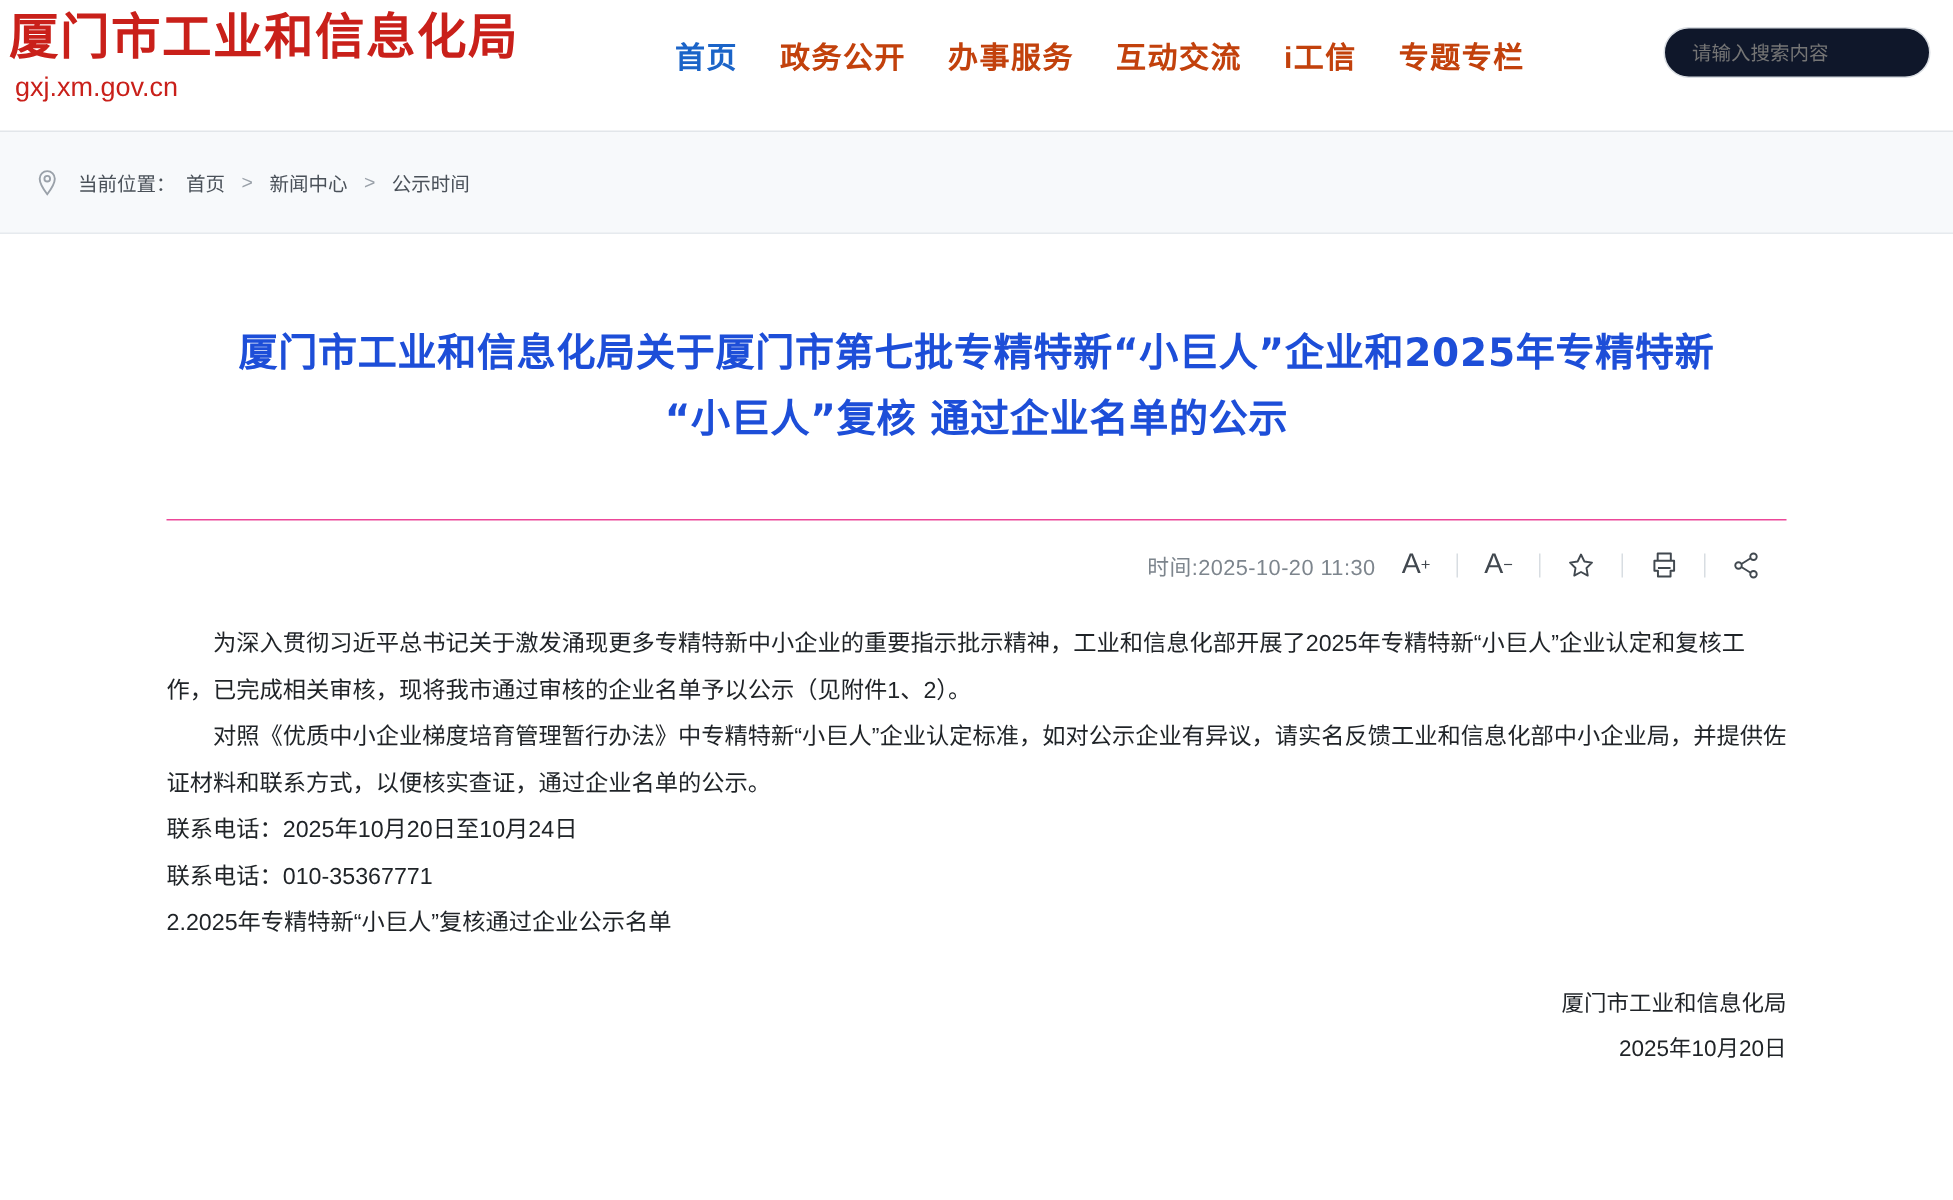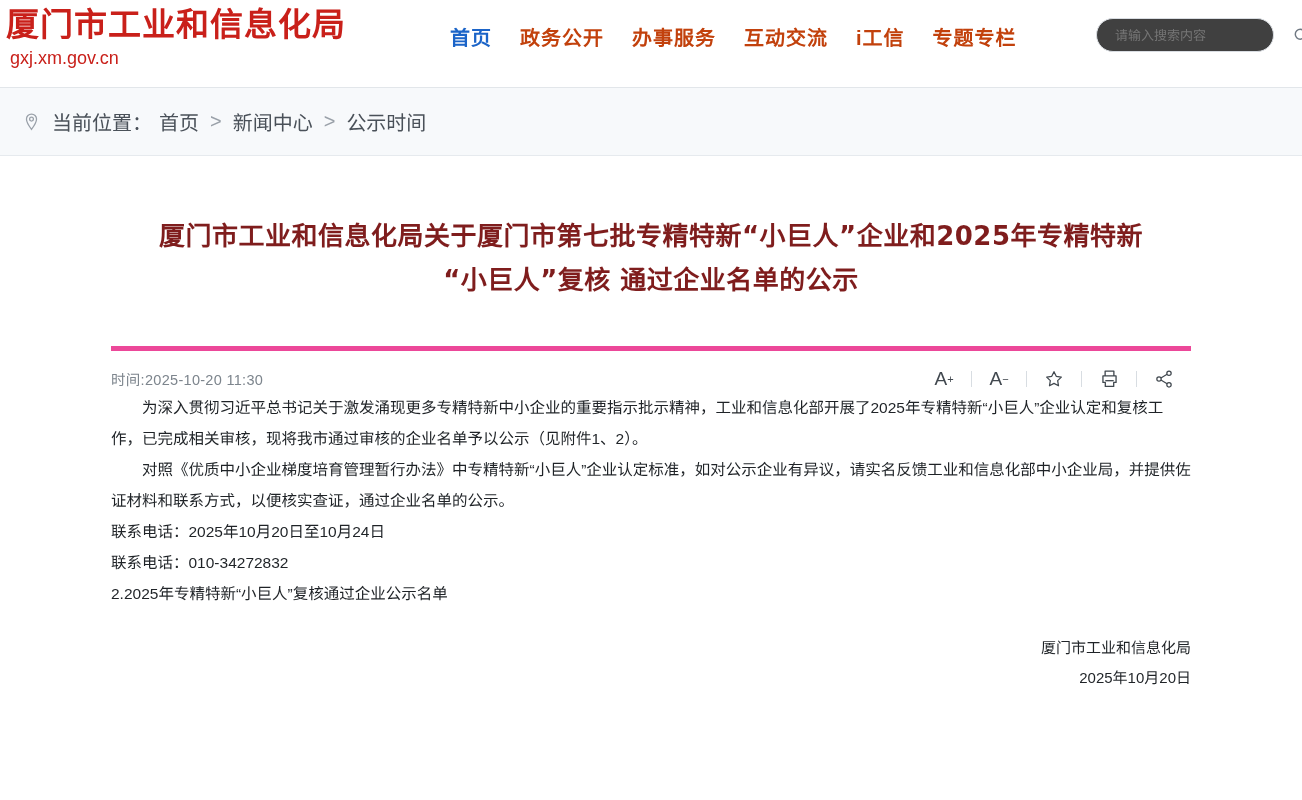--- a/index.html
+++ b/index.html
@@ -52,27 +52,27 @@
     font-weight: bold;
     color: #c2410c;
     white-space: nowrap;
     cursor: pointer;
     letter-spacing: 1px;
   }
   .nav-item.active { color: #1b64c8; }
 
   .search-box {
     position: absolute;
-    right: 28px;
+    right: 15px;
     top: 18px;
     width: 178px;
     height: 34px;
     border: 1px solid #d9dde2;
     border-radius: 17px;
-    background: #404040;
+    background: #0f172a;
     display: flex;
     align-items: center;
     padding: 0 10px 0 16px;
   }
   .search-input {
     border: none;
     outline: none;
     flex: 1;
     font-size: 13px;
     color: #9aa1a9;
@@ -91,50 +91,50 @@
     height: 68px;
     background: #f7f9fb;
     border-bottom: 1px solid #e6eaee;
     display: flex;
     align-items: center;
     padding-left: 24px;
   }
   .crumb {
     display: flex;
     align-items: center;
-    font-size: 20px;
+    font-size: 13px;
     color: #4a5159;
     gap: 7px;
   }
   .crumb .sep { color: #9aa1a9; padding: 0 4px; }
   .crumb a { color: #4a5159; text-decoration: none; cursor: pointer; }
   .crumb .label { padding-left: 6px; }
 
   
   .article {
     width: 1080px;
     margin: 0 auto;
     padding-top: 58px;
   }
   .title {
     font-family: "DejaVu Sans", "Liberation Sans", sans-serif;
     font-weight: bold;
     font-size: 26px;
     line-height: 44px;
-    color: #7f1d1d;
+    color: #1d4ed8;
     text-align: center;
     letter-spacing: .5px;
   }
   .meta-row {
     margin-top: 44px;
-    border-top: 5px solid #ec4899;
+    border-top: 1px solid #ec4899;
     padding-top: 14px;
     display: flex;
     align-items: center;
-    justify-content: space-between;
+    justify-content: flex-end;
     height: 46px;
   }
   .time {
     font-size: 14.5px;
     color: #7d858d;
     letter-spacing: .3px;
   }
   .tools {
     display: flex;
     align-items: center;
@@ -150,20 +150,21 @@
     cursor: pointer;
     font-size: 19px;
     color: #41484f;
   }
   .divider {
     width: 1px; height: 16px; background: #d8dde2;
   }
   .tool sup { font-size: 11px; vertical-align: super; }
 
   .body {
+    margin-top: 22px;
     font-size: 15.5px;
     line-height: 31px;
     color: #1f2327;
     font-family: "Liberation Sans", "DejaVu Sans", sans-serif;
   }
   .body p { margin: 0; }
   .body p.indent { text-indent: 2em; }
   .sign {
     margin-top: 24px;
     text-align: right;
@@ -260,21 +261,21 @@
           <line x1="8.3" y1="13.2" x2="15.7" y2="17.8"></line>
         </svg>
       </div>
     </div>
   </div>
 
   <div class="body">
     <p class="indent">为深入贯彻习近平总书记关于激发涌现更多专精特新中小企业的重要指示批示精神，工业和信息化部开展了2025年专精特新“小巨人”企业认定和复核工作，已完成相关审核，现将我市通过审核的企业名单予以公示（见附件1、2）。</p>
     <p class="indent">对照《优质中小企业梯度培育管理暂行办法》中专精特新“小巨人”企业认定标准，如对公示企业有异议，请实名反馈工业和信息化部中小企业局，并提供佐证材料和联系方式，以便核实查证，通过企业名单的公示。</p>
     <p>联系电话：2025年10月20日至10月24日</p>
-    <p>联系电话：010-34272832</p>
+    <p>联系电话：010-35367771</p>
     <p>2.2025年专精特新“小巨人”复核通过企业公示名单</p>
   </div>
 
   <div class="sign">
     <div>厦门市工业和信息化局</div>
     <div>2025年10月20日</div>
   </div>
 </div>
 
 </body></html>

